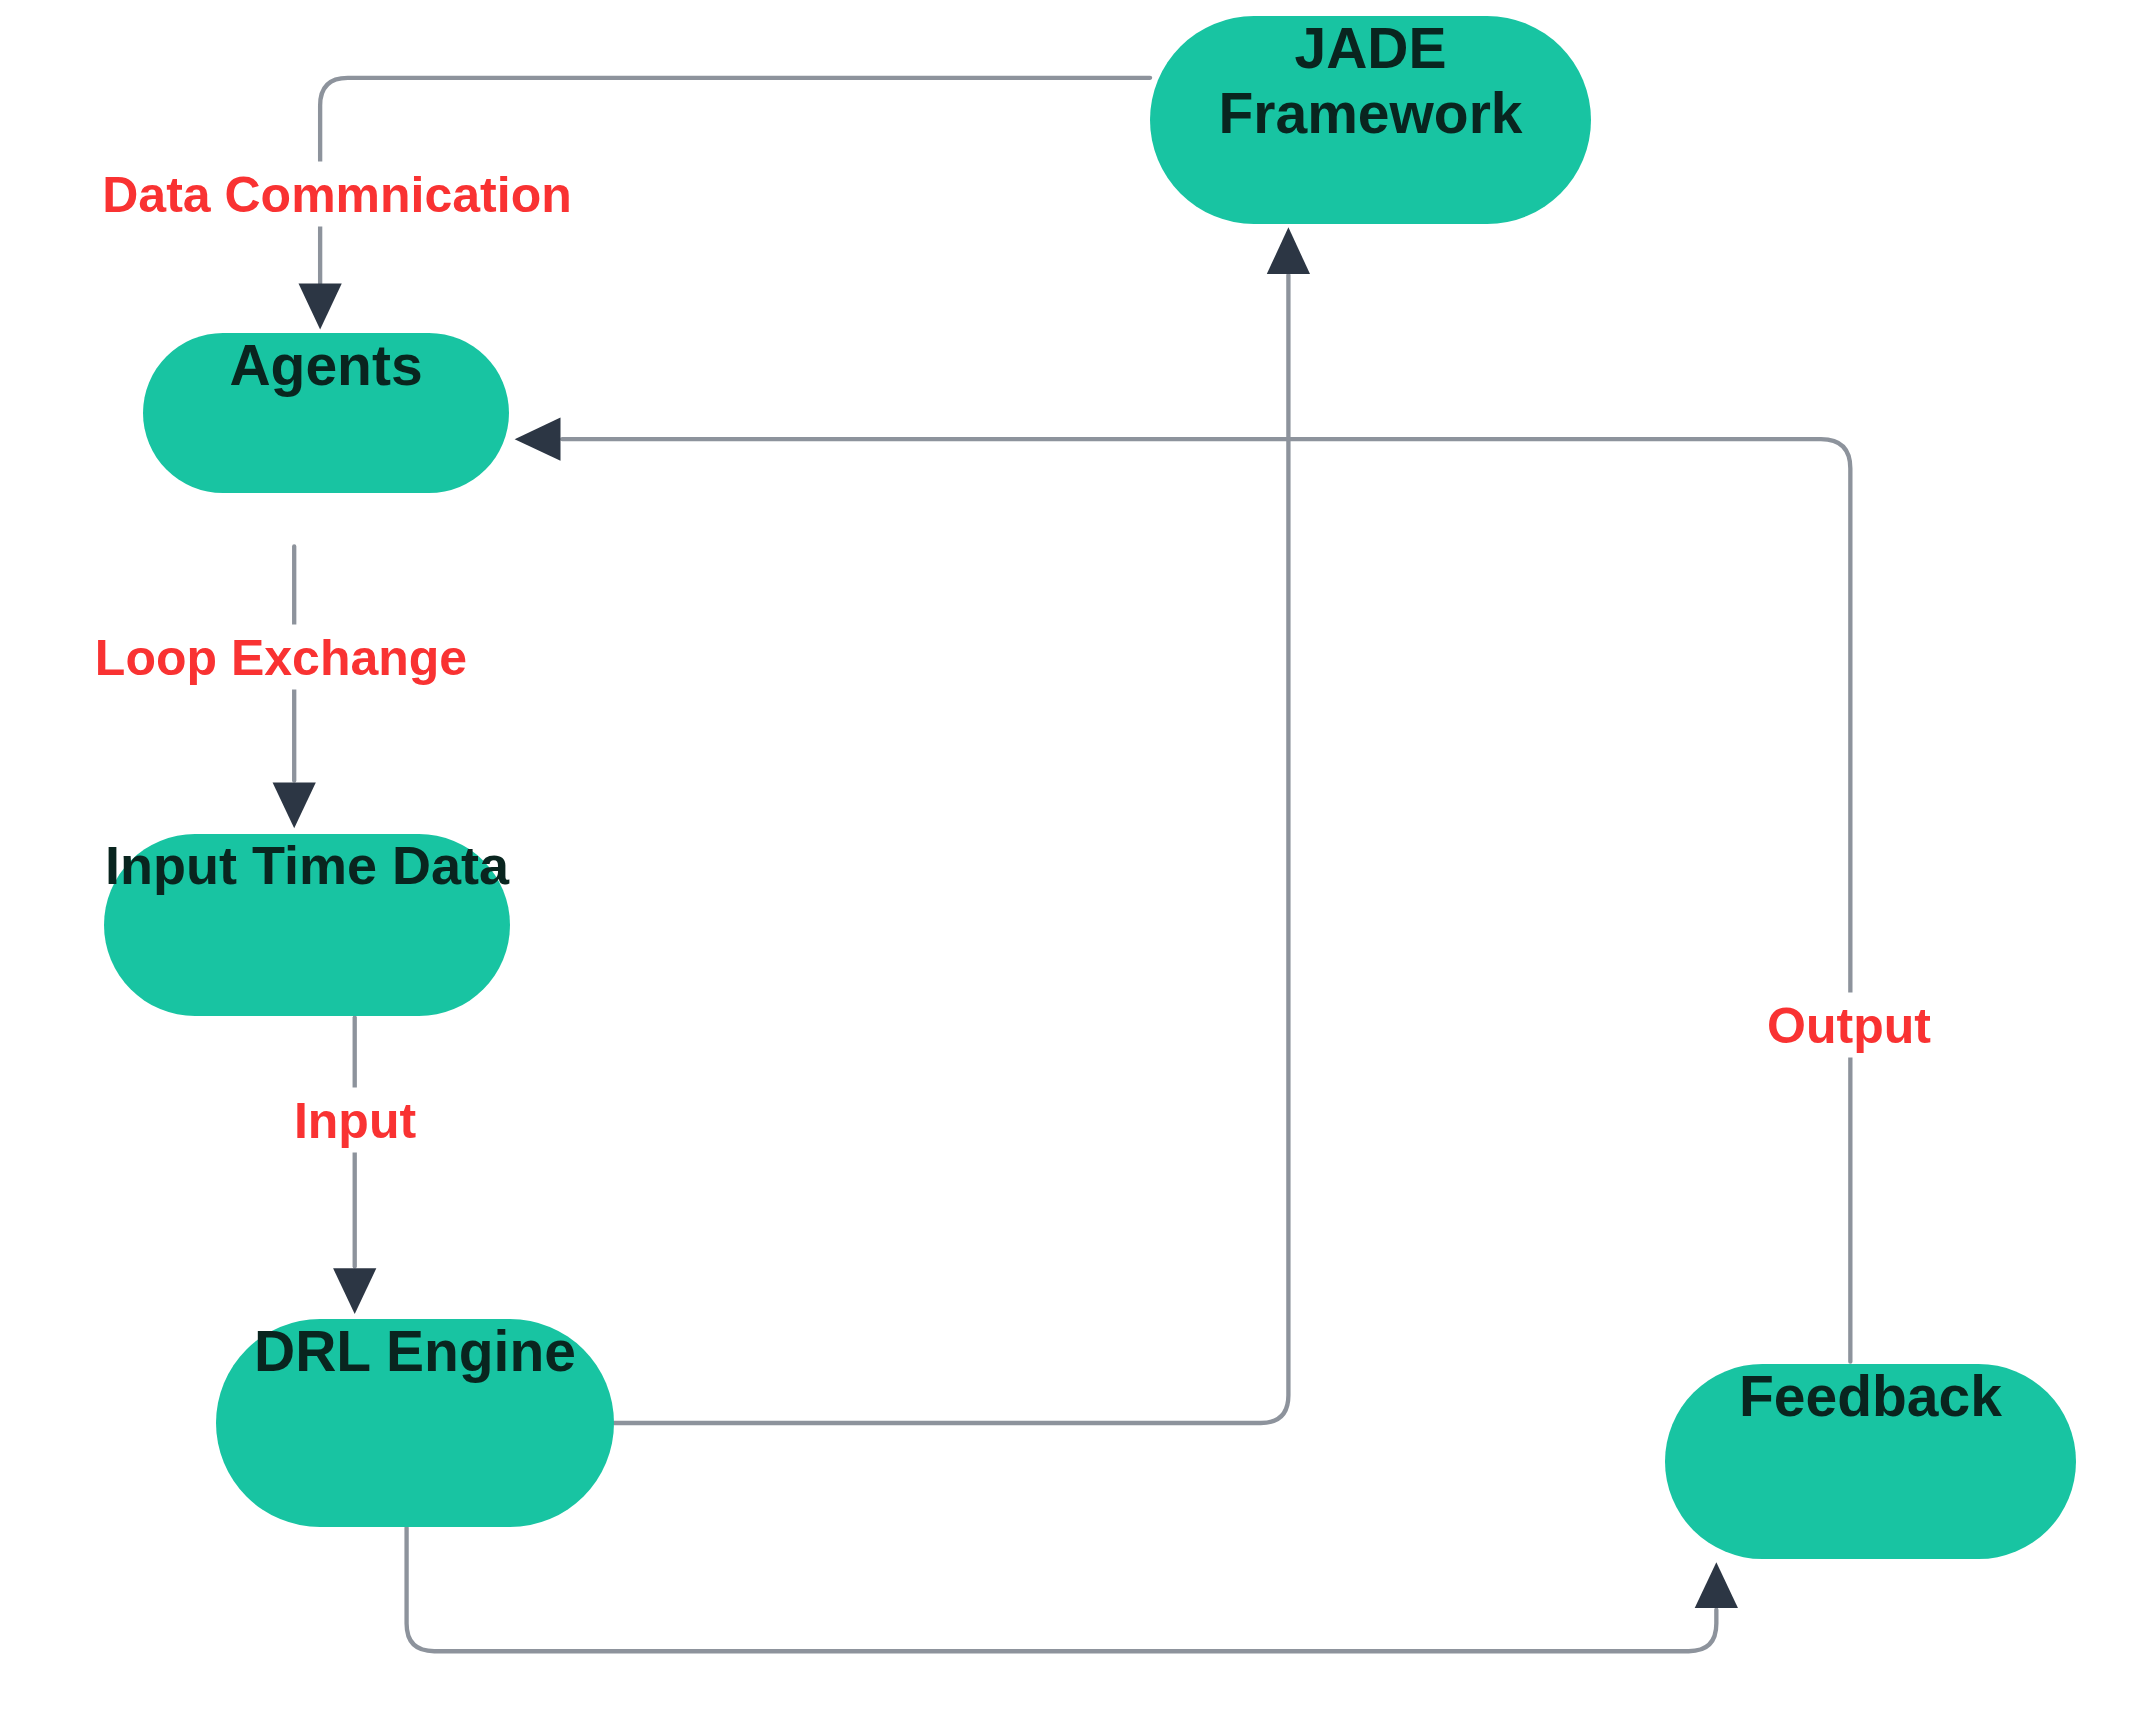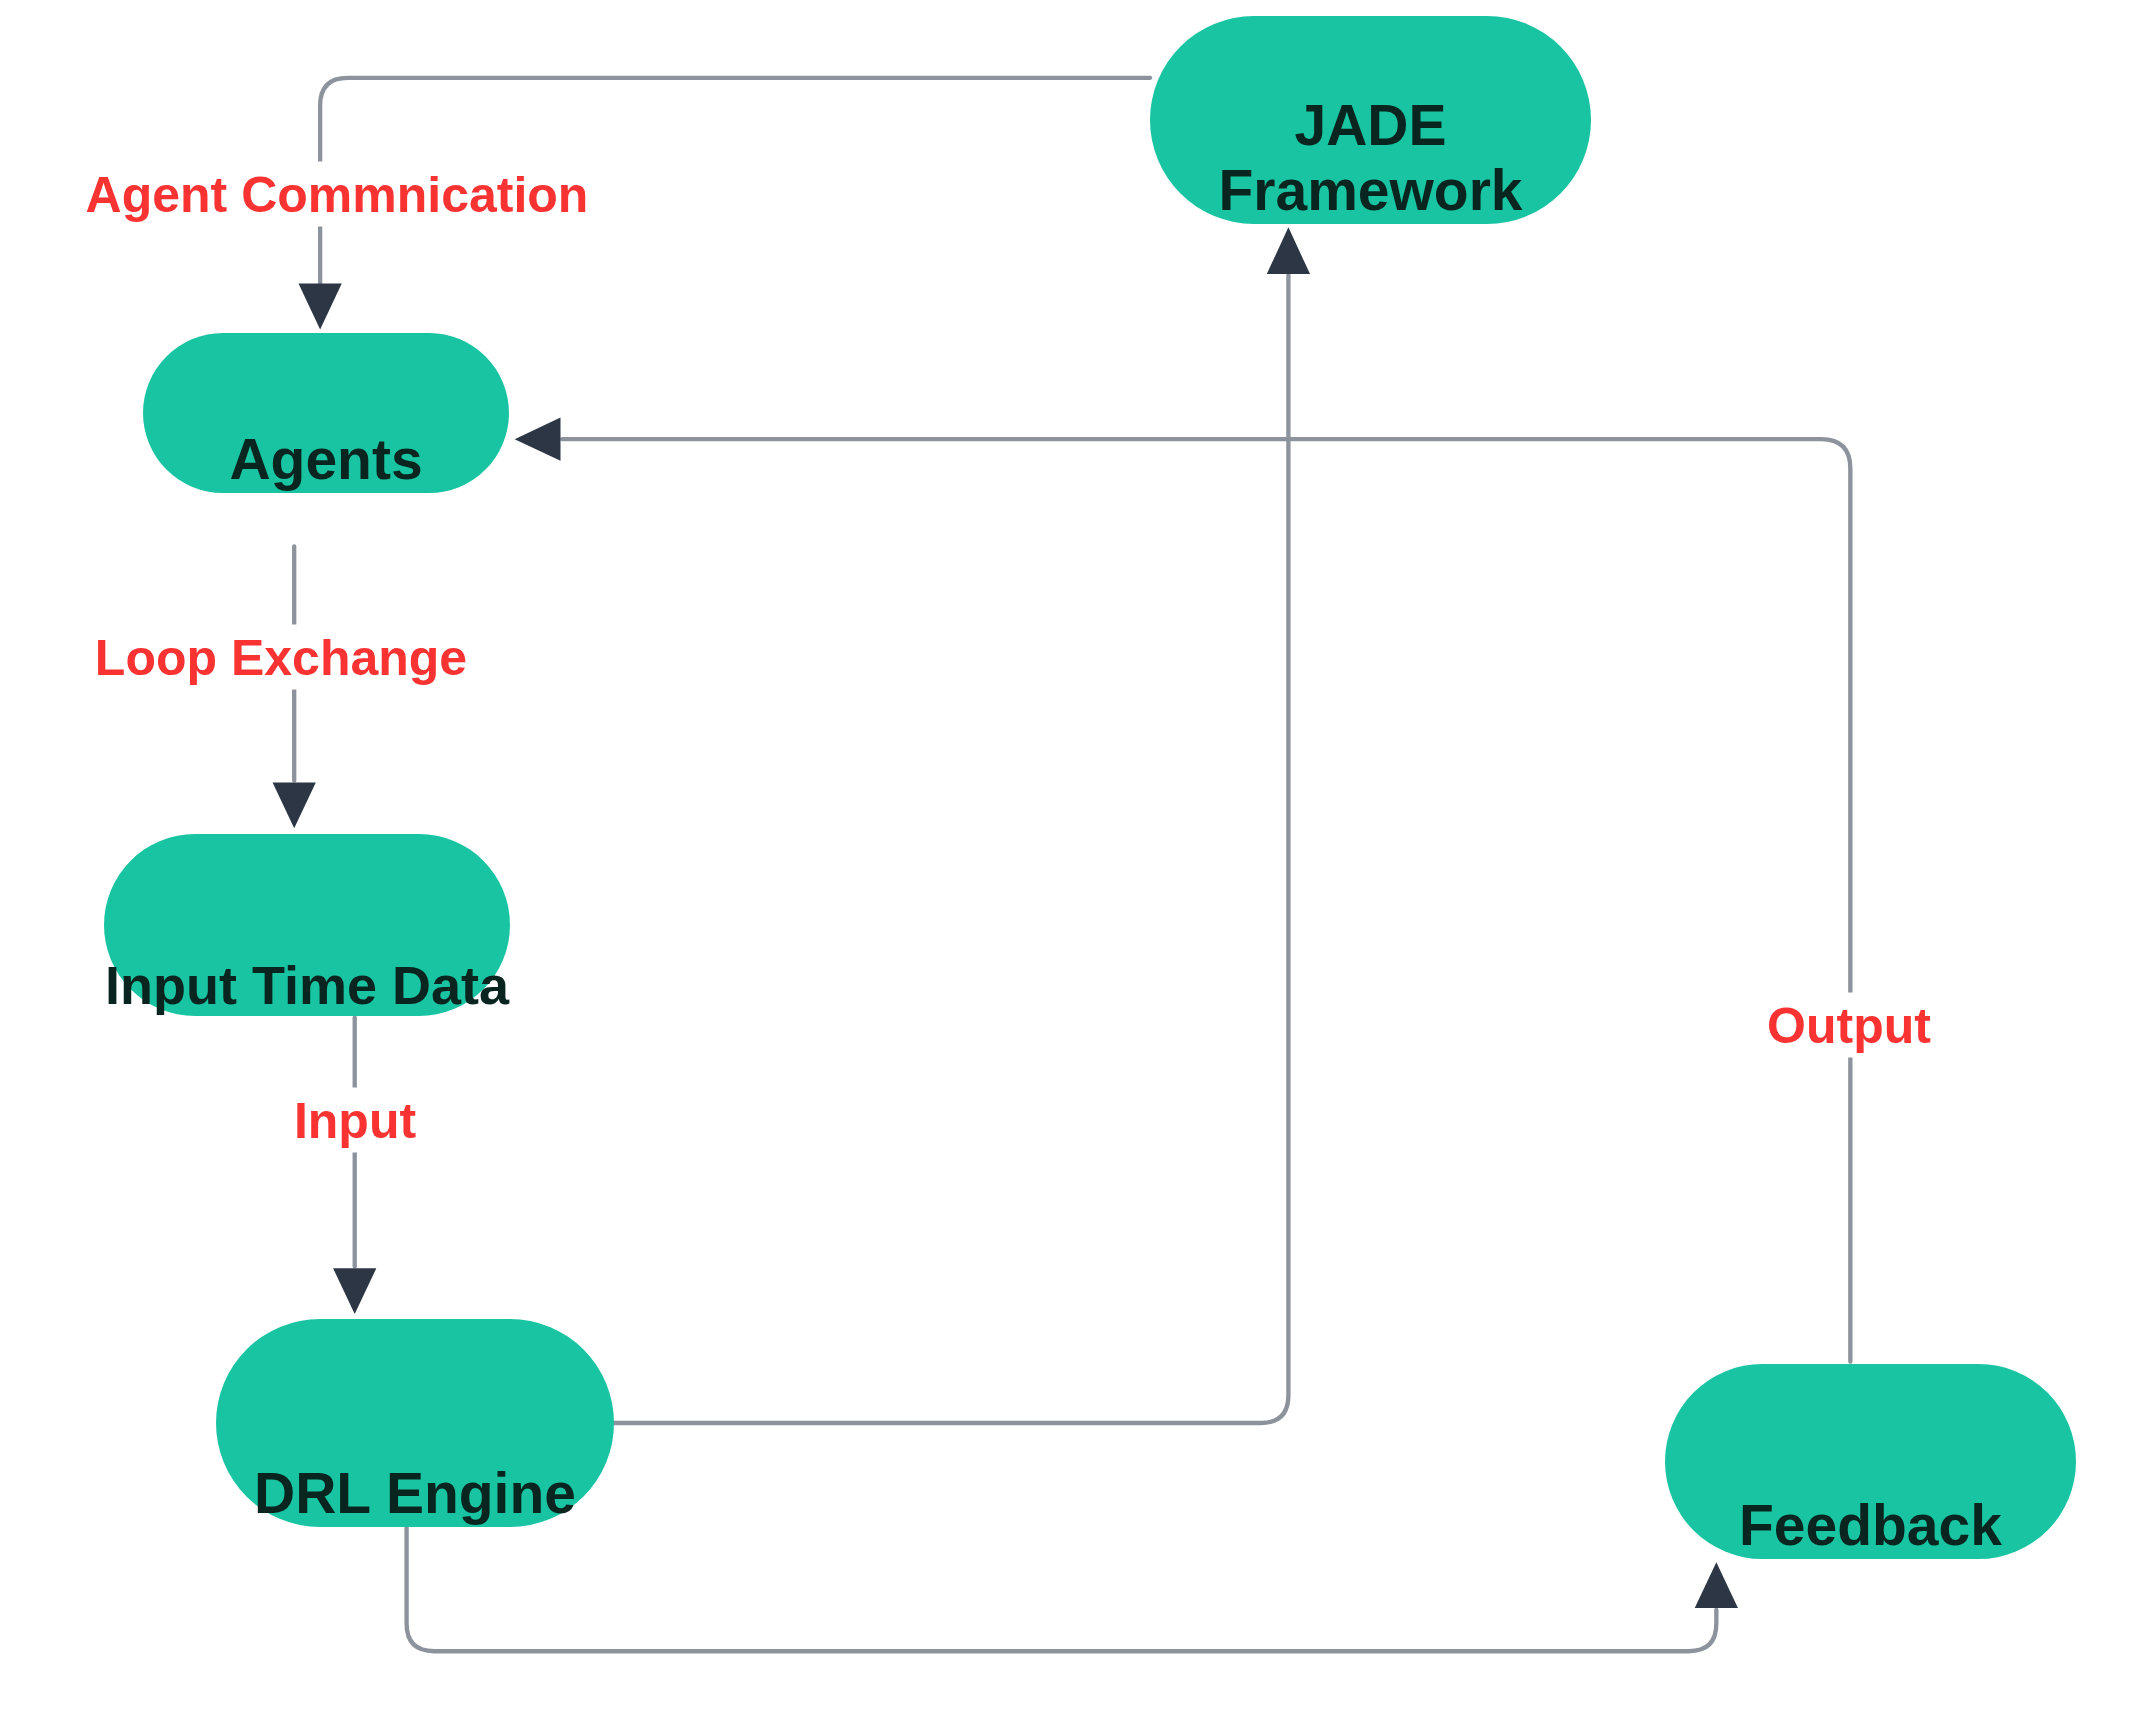--- a/index.html
+++ b/index.html
@@ -18,21 +18,21 @@
     font-family:"Liberation Sans", sans-serif;
     overflow:hidden;
   }
   .edges-svg{position:absolute;left:0;top:0;width:100%;height:100%;}
   .edge-line{stroke:var(--edge-line);stroke-width:5;fill:none;stroke-linecap:round;}
   .arrow-head{fill:var(--arrow);stroke:none;}
   .node{
     position:absolute;
     background:var(--node-fill);
     color:var(--node-text);
-    display:flex;align-items:flex-end;justify-content:center;
+    display:flex;align-items:flex-start;justify-content:center;
     text-align:center;
     font-weight:700;
     font-size:57px;
     line-height:1.15;
     border-radius:864px;
   }
   .edge-label{
     position:absolute;
     transform:translate(-50%,-50%);
     color:var(--edge-label);
@@ -85,21 +85,21 @@
   </div>
 
   <div class="node" style="left:216px;top:1319px;width:398px;height:208px;">
     <span>DRL Engine</span>
   </div>
 
   <div class="node" style="left:1665px;top:1364px;width:411px;height:195px;">
     <span>Feedback</span>
   </div>
 
-  <div class="edge-label" style="left:337px;top:194px;">Agent Commnication</div>
+  <div class="edge-label" style="left:337px;top:194px;">Data Commnication</div>
 
   <div class="edge-label" style="left:281px;top:657px;">Loop Exchange</div>
 
   <div class="edge-label" style="left:355px;top:1120px;">Input</div>
 
 
   <div class="edge-label" style="left:1849px;top:1025px;">Output</div>
 
 
 </div>

